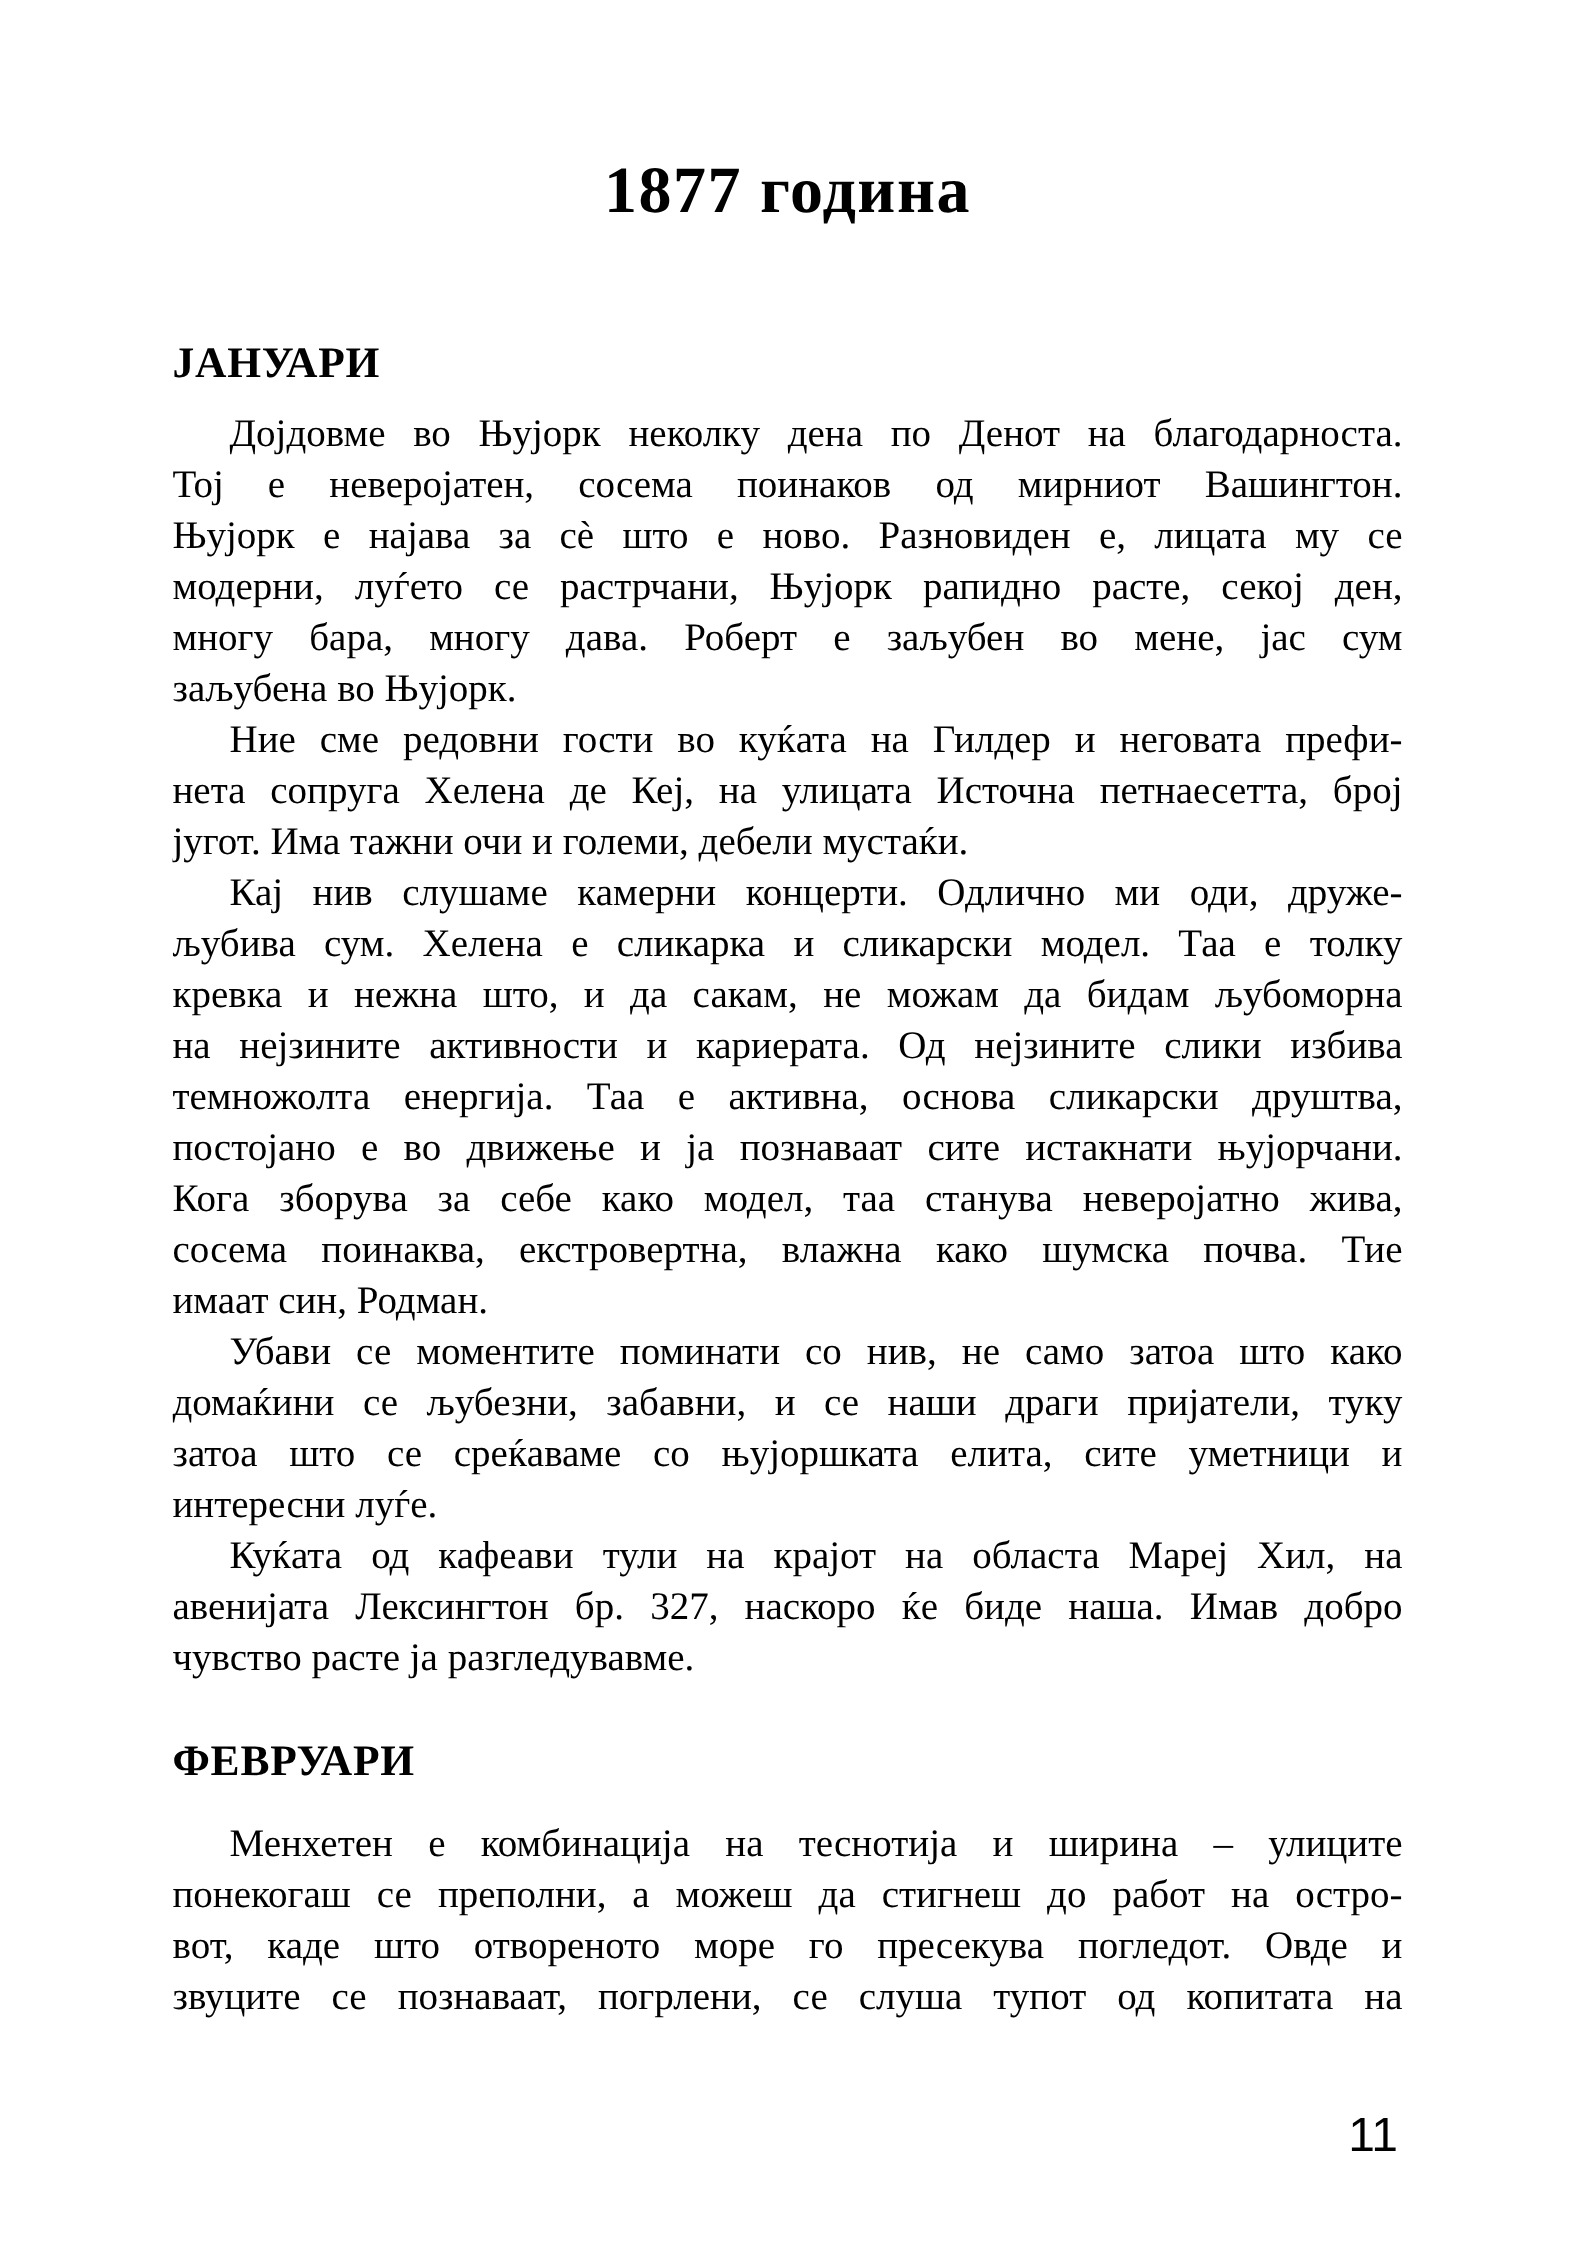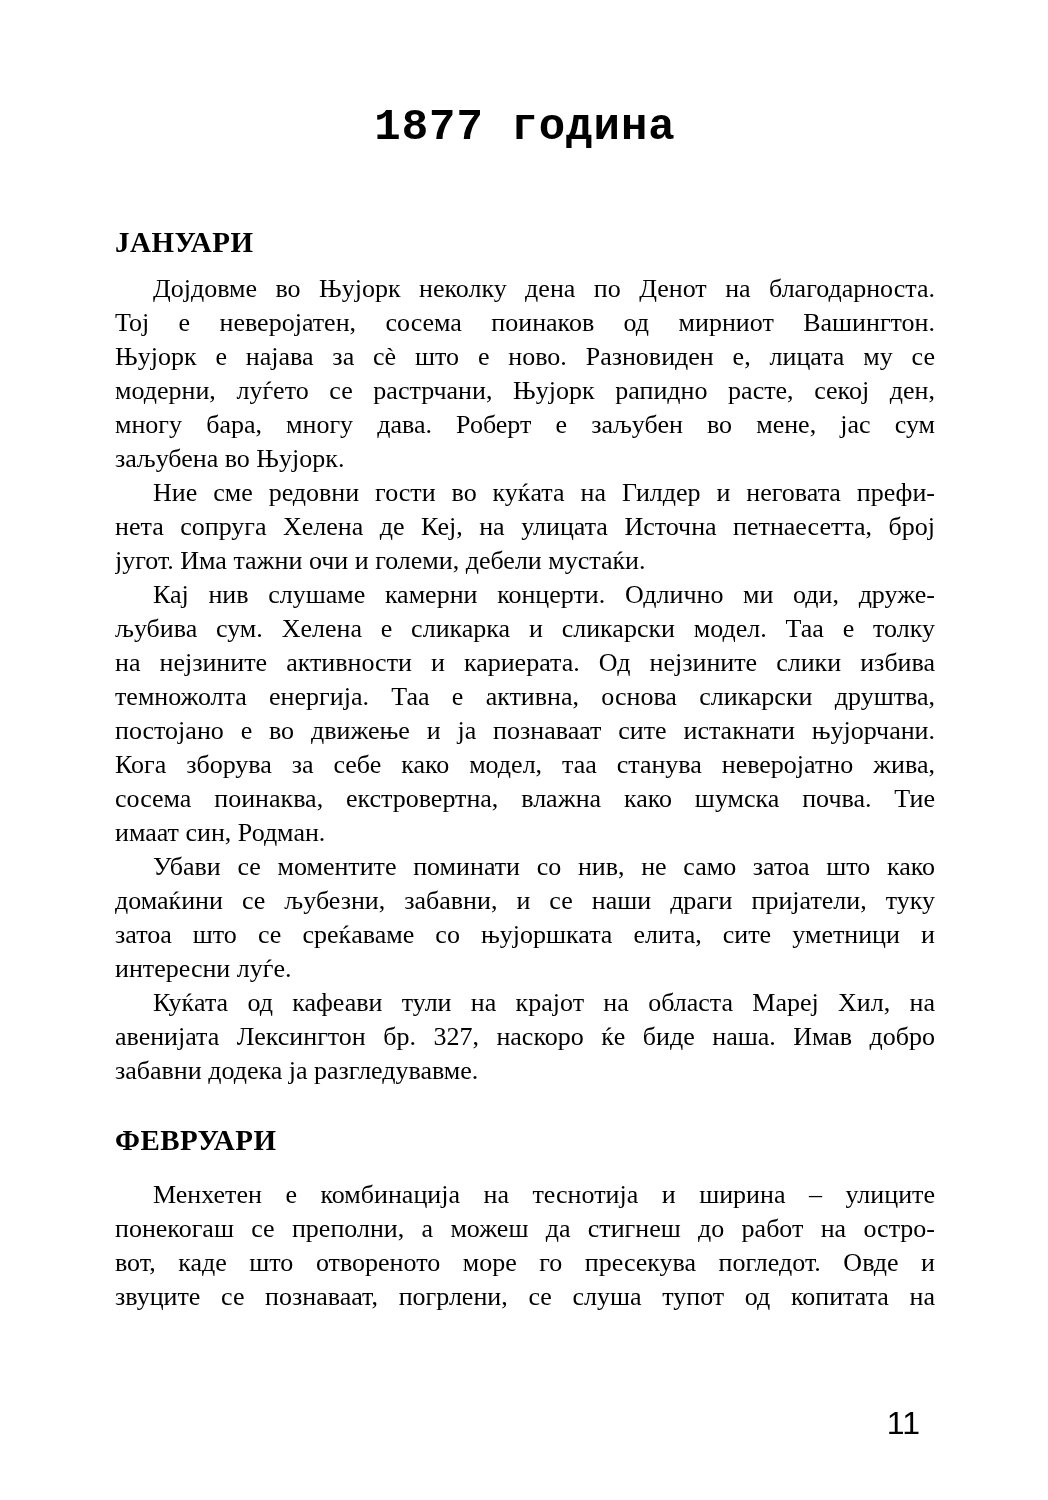--- a/index.html
+++ b/index.html
@@ -18,21 +18,20 @@
     top: 0;
     width: 820px;
   }
   .book-title {
     margin: 100px 0 0 0;
     font-size: 44px;
     font-weight: bold;
     line-height: 54px;
     text-align: center;
     letter-spacing: 1px;
-    font-family: Liberation Mono, monospace;
   }
   .section-heading {
     font-size: 29px;
     font-weight: bold;
     line-height: 36px;
     margin: 0;
     letter-spacing: 0.5px;
   }
   .section:nth-of-type(1) .section-heading { margin: 70px 0 12px 0; }
   .section:nth-of-type(2) .section-heading { margin: 34px 0 20px 0; }
@@ -43,21 +42,21 @@
     height: 34px;
     overflow: hidden;
     text-align: justify;
     text-align-last: justify;
   }
   .line.indent { text-indent: 38px; }
   .line.endleft { text-align-last: left; }
   .page-number {
     position: absolute;
     top: 1406px;
-    right: 128px;
+    right: 116px;
     font-family: "Liberation Sans", sans-serif;
     font-size: 32px;
     line-height: 34px;
     color: #000000;
   }
 </style>
 </head>
 <body>
 
 <div class="page">
@@ -75,37 +74,38 @@
             <div class="line endleft">заљубена во Њујорк.</div>
           </div>
           <div class="para">
             <div class="line indent">Ние сме редовни гости во куќата на Гилдер и неговата префи-</div>
             <div class="line">нета сопруга Хелена де Кеј, на улицата Источна петнаесетта, број</div>
             <div class="line endleft">југот. Има тажни очи и големи, дебели мустаќи.</div>
           </div>
           <div class="para">
             <div class="line indent">Кај нив слушаме камерни концерти. Одлично ми оди, друже-</div>
             <div class="line">љубива сум. Хелена е сликарка и сликарски модел. Таа е толку</div>
+            <div class="line">кревка и нежна што, и да сакам, не можам да бидам љубоморна</div>
             <div class="line">на нејзините активности и кариерата. Од нејзините слики избива</div>
             <div class="line">темножолта енергија. Таа е активна, основа сликарски друштва,</div>
             <div class="line">постојано е во движење и ја познаваат сите истакнати њујорчани.</div>
             <div class="line">Кога зборува за себе како модел, таа станува неверојатно жива,</div>
             <div class="line">сосема поинаква, екстровертна, влажна како шумска почва. Тие</div>
             <div class="line endleft">имаат син, Родман.</div>
           </div>
           <div class="para">
             <div class="line indent">Убави се моментите поминати со нив, не само затоа што како</div>
             <div class="line">домаќини се љубезни, забавни, и се наши драги пријатели, туку</div>
             <div class="line">затоа што се среќаваме со њујоршката елита, сите уметници и</div>
             <div class="line endleft">интересни луѓе.</div>
           </div>
           <div class="para">
             <div class="line indent">Куќата од кафеави тули на крајот на областа Мареј Хил, на</div>
             <div class="line">авенијата Лексингтон бр. 327, наскоро ќе биде наша. Имав добро</div>
-            <div class="line endleft">забавни додека ја разгледувавме.</div>
+            <div class="line endleft">чувство расте ја разгледувавме.</div>
           </div>
         </div>
         <div class="section">
           <h2 class="section-heading">ФЕВРУАРИ</h2>
           <div class="para">
             <div class="line indent">Менхетен е комбинација на теснотија и ширина – улиците</div>
             <div class="line">понекогаш се преполни, а можеш да стигнеш до работ на остро-</div>
             <div class="line">вот, каде што отвореното море го пресекува погледот. Овде и</div>
             <div class="line">звуците се познаваат, погрлени, се слуша тупот од копитата на</div>
           </div>

